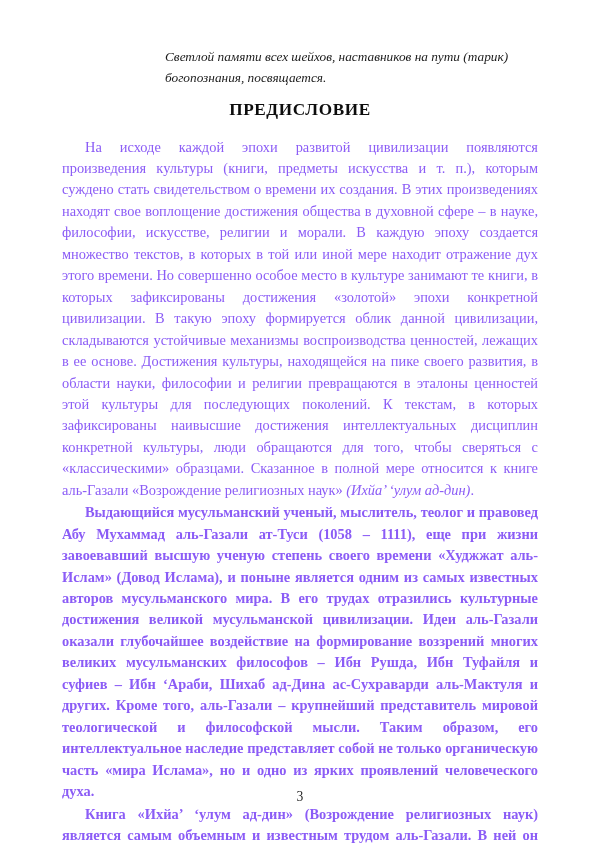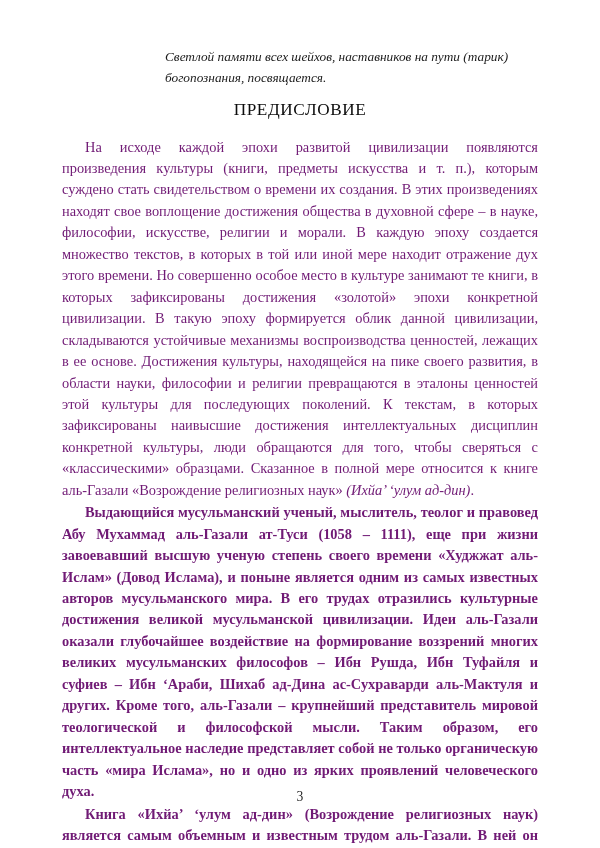--- a/index.html
+++ b/index.html
@@ -33,37 +33,37 @@
     width: 373px;
     font-style: italic;
     font-size: 13.3px;
     line-height: 20.5px;
     text-align: left;
     color: #1b1b1b;
   }
   
   .doc-title {
     text-align: center;
-    font-weight: normal;
+    font-weight: bold;
     font-size: 17.2px;
     letter-spacing: 0.6px;
     color: #0d0d0d;
   }
   
   .body-block {
     margin-top: 17px;
   }
   p.para {
     margin: 0 0 0 0;
     text-align: justify;
     text-justify: inter-word;
     font-size: 14.4px;
     line-height: 21.45px;
     text-indent: 23px;
-    color: #701a75;
+    color: #8b5cf6;
     hyphens: manual;
   }
   p.para + p.para {
     margin-top: 1px;
     font-weight: bold;
   }
   .ital {
     font-style: italic;
   }
   

